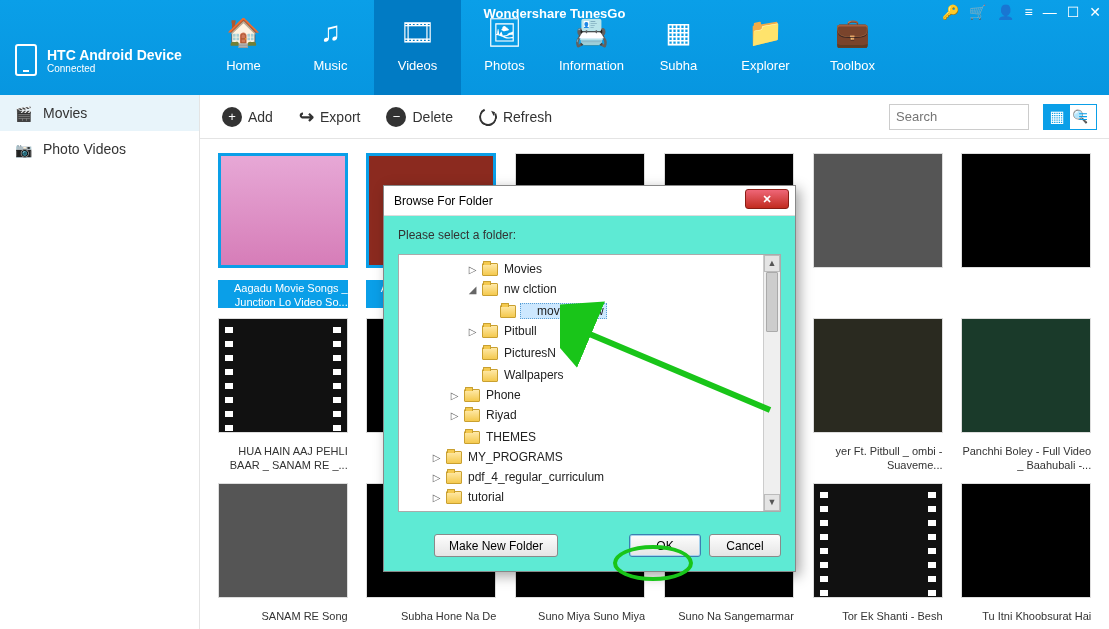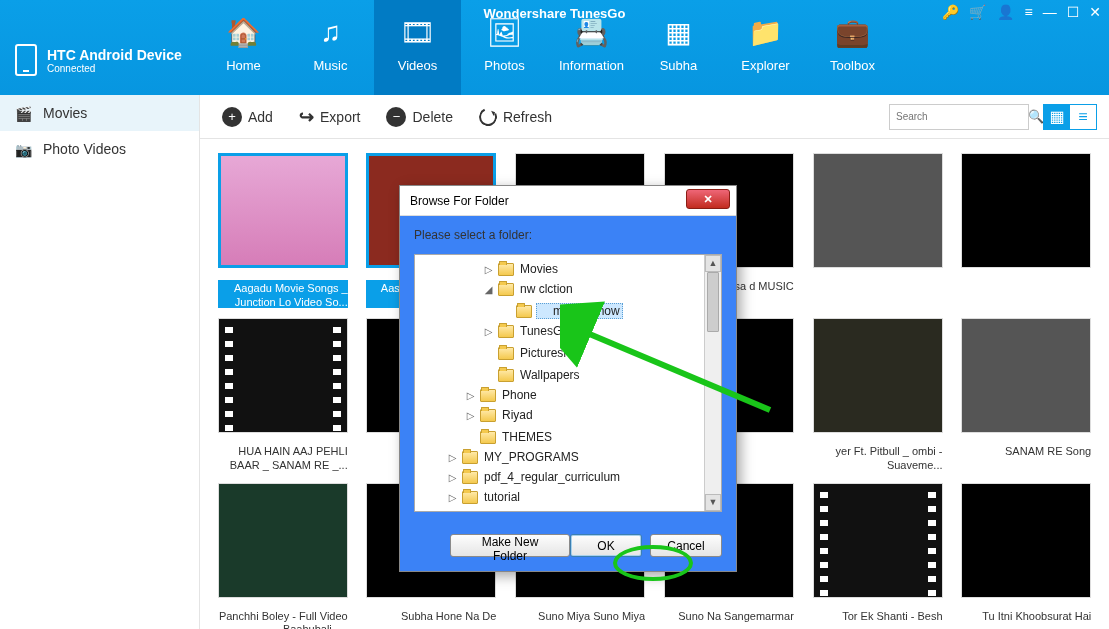--- a/index.html
+++ b/index.html
@@ -36,21 +36,21 @@
 .content { flex: 1; display: flex; flex-direction: column; background: #fff; }
 .toolbar { height: 44px; border-bottom: 1px solid #e4e4e4; display: flex; align-items: center; padding: 0 12px; gap: 6px; }
 .tool-btn { display: flex; align-items: center; gap: 6px; padding: 4px 10px; font-size: 14px; color: #333; cursor: pointer; }
 .tool-btn .circ { width: 20px; height: 20px; border-radius: 50%; background: #333; display: flex; align-items: center; justify-content: center; color: #fff; font-size: 13px; }
 .tool-btn .ring { width: 18px; height: 18px; border: 2px solid #333; border-radius: 50%; border-top-color: transparent; transform: rotate(20deg); position: relative; }
 .tool-btn .export-ico { font-size: 18px; font-weight: bold; }
 .tool-btn .ring::after { content:''; position:absolute; top:-3px; right:-1px; border:3px solid transparent; border-bottom-color:#333; transform: rotate(45deg); }
 
 .spacer { flex: 1; }
 .search-box { width: 140px; height: 26px; border: 1px solid #ccc; display: flex; align-items: center; padding: 0 6px; color: #aaa; font-size: 13px; }
-.search-box input { border: none; outline: none; flex: 1; font-size: 10px; color: #701a75; background: transparent; }
+.search-box input { border: none; outline: none; flex: 1; font-size: 13px; color: #701a75; background: transparent; }
 .view-toggle { display: flex; border: 1px solid #0a9fe8; margin-left: 8px; }
 .view-btn { width: 26px; height: 24px; display: flex; align-items: center; justify-content: center; }
 .view-btn.active { background: #0a9fe8; color: #fff; }
 .view-btn:not(.active) { color: #0a9fe8; }
 
 .grid { flex: 1; overflow: auto; padding: 14px 10px; display: grid; grid-template-columns: repeat(6, 132px); gap: 10px 10px; align-content: start; justify-content: space-evenly; }
 .thumb { width: 132px; display: flex; flex-direction: column; align-items: center; }
 .thumb-img { width: 130px; height: 115px; background: #000; border: 1px solid #ddd; position: relative; overflow:hidden; }
 .thumb.selected .thumb-img { border: 3px solid #0a9fe8; }
 .thumb-label { width: 130px; text-align: right; font-size: 11px; color: #333; margin-top: 12px; line-height: 1.25; max-height: 28px; overflow: hidden; }
@@ -61,21 +61,21 @@
 .t-red{background:#8b2a1f;}
 .t-blk{background:#000;}
 .t-gray{background:#555;}
 .t-yel{background:#2a2a20;}
 .t-grn{background:#1a3a2a;}
 .t-film{background:#111;}
 .t-film::before,.t-film::after{content:'';position:absolute;top:0;bottom:0;width:8px;background:repeating-linear-gradient(#111 0 8px,#fff 8px 14px);}
 .t-film::before{left:6px;} .t-film::after{right:6px;}
 
 
-.dialog { position: absolute; left: 399px; top: 185px; width: 338px; background: #3b82f6; border: 1px solid #888; box-shadow: 4px 4px 12px rgba(0,0,0,0.35); font-size: 12px; }
+.dialog { position: absolute; left: 383px; top: 185px; width: 413px; background: #5eead4; border: 1px solid #888; box-shadow: 4px 4px 12px rgba(0,0,0,0.35); font-size: 12px; }
 .dlg-title { height: 30px; background: #fff; border-bottom: 1px solid #ddd; display: flex; align-items: center; padding: 0 10px; position: relative; }
 .dlg-close { position: absolute; right: 6px; top: 3px; width: 44px; height: 20px; background: linear-gradient(#e67,#c12b1f); border: 1px solid #8a1d15; border-radius: 3px; color: #fff; display: flex; align-items: center; justify-content: center; font-size: 11px; font-weight: bold; cursor: pointer; }
 .dlg-body { padding: 12px 14px; }
 .dlg-msg { margin-bottom: 12px; color: #333; }
 .tree-box { background: #fff; border: 1px solid #aaa; height: 258px; overflow: auto; padding: 4px 2px; position: relative; }
 .tree-scroll { position: absolute; right: 0; top: 0; bottom: 0; width: 17px; background: #efefef; border-left: 1px solid #ccc; }
 .tree-scroll .sb-btn { height: 17px; background: #e4e4e4; border: 1px solid #bbb; font-size: 9px; text-align: center; line-height: 15px; color: #555; }
 .tree-scroll .sb-track { position: absolute; top: 17px; bottom: 17px; left: 0; right: 0; }
 .tree-scroll .sb-thumb { position: absolute; left: 2px; right: 2px; top: 0; height: 60px; background: #cdcdcd; border: 1px solid #aaa; border-radius: 1px; }
 .tree-scroll .sb-dn { position: absolute; bottom: 0; left: 0; right: 0; }
@@ -231,26 +231,26 @@
         </div>
         <div class="thumb">
           <div class="thumb-img t-blk"></div>
           <div class="thumb-label"></div>
         </div>
         <div class="thumb">
           <div class="thumb-img t-yel"></div>
           <div class="thumb-label">yer Ft. Pitbull _ ombi - Suaveme...</div>
         </div>
         <div class="thumb">
+          <div class="thumb-img t-grn"></div>
+          <div class="thumb-label">Panchhi Boley - Full Video _ Baahubali -...</div>
+        </div>
+        <div class="thumb">
           <div class="thumb-img t-gray"></div>
           <div class="thumb-label">SANAM RE Song</div>
-        </div>
-        <div class="thumb">
-          <div class="thumb-img t-grn"></div>
-          <div class="thumb-label">Panchhi Boley - Full Video _ Baahubali -...</div>
         </div>
         <div class="thumb">
           <div class="thumb-img t-blk"></div>
           <div class="thumb-label">Subha Hone Na De</div>
         </div>
         <div class="thumb">
           <div class="thumb-img t-blk"></div>
           <div class="thumb-label">Suno Miya Suno Miya</div>
         </div>
         <div class="thumb">
@@ -296,21 +296,21 @@
             <div class="row" style="padding-left:84px">
               <span class="tw"></span>
               <span class="folder"></span>
               <span class="lbl sel">movies4now</span>
             </div>
           </li>
           <li>
             <div class="row" style="padding-left:66px">
               <span class="tw">▷</span>
               <span class="folder"></span>
-              <span class="lbl">TunesGo</span>
+              <span class="lbl">Pitbull</span>
             </div>
           </li>
           <li>
             <div class="row" style="padding-left:66px">
               <span class="tw"></span>
               <span class="folder"></span>
               <span class="lbl">PicturesN</span>
             </div>
           </li>
           <li>

